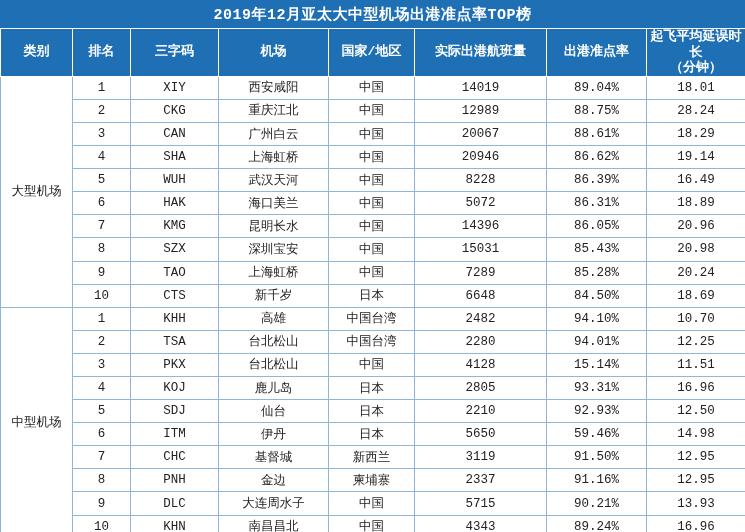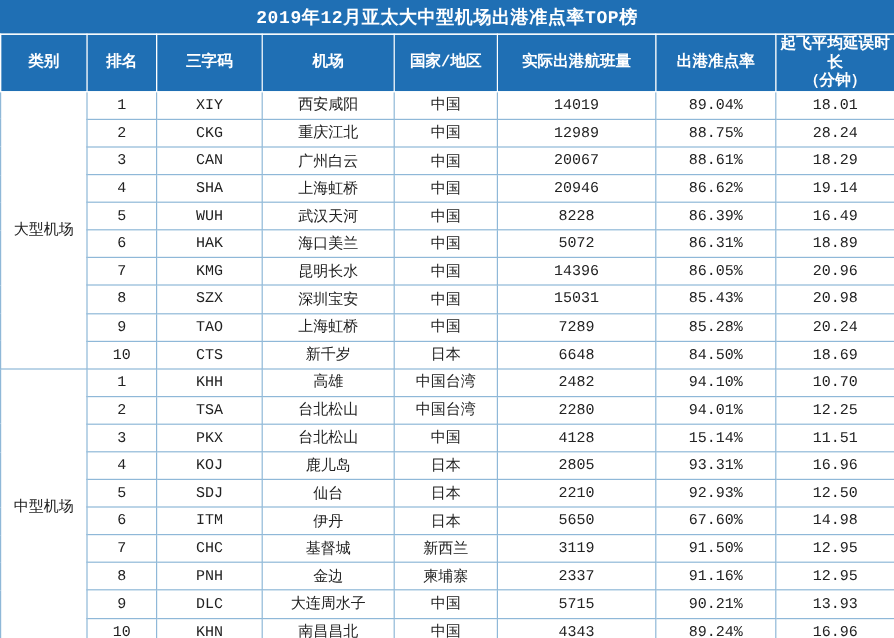--- a/index.html
+++ b/index.html
@@ -253,21 +253,21 @@
         <td>2210</td>
         <td>92.93%</td>
         <td>12.50</td>
       </tr>
       <tr>
         <td>6</td>
         <td>ITM</td>
         <td>伊丹</td>
         <td>日本</td>
         <td>5650</td>
-        <td>67.60%</td>
+        <td>59.46%</td>
         <td>14.98</td>
       </tr>
       <tr>
         <td>7</td>
         <td>CHC</td>
         <td>基督城</td>
         <td>新西兰</td>
         <td>3119</td>
         <td>91.50%</td>
         <td>12.95</td>

